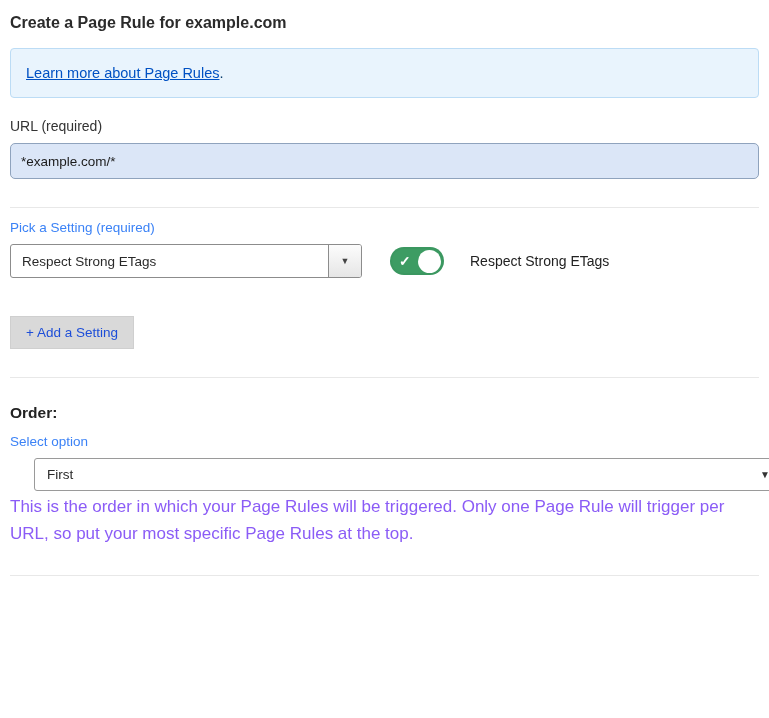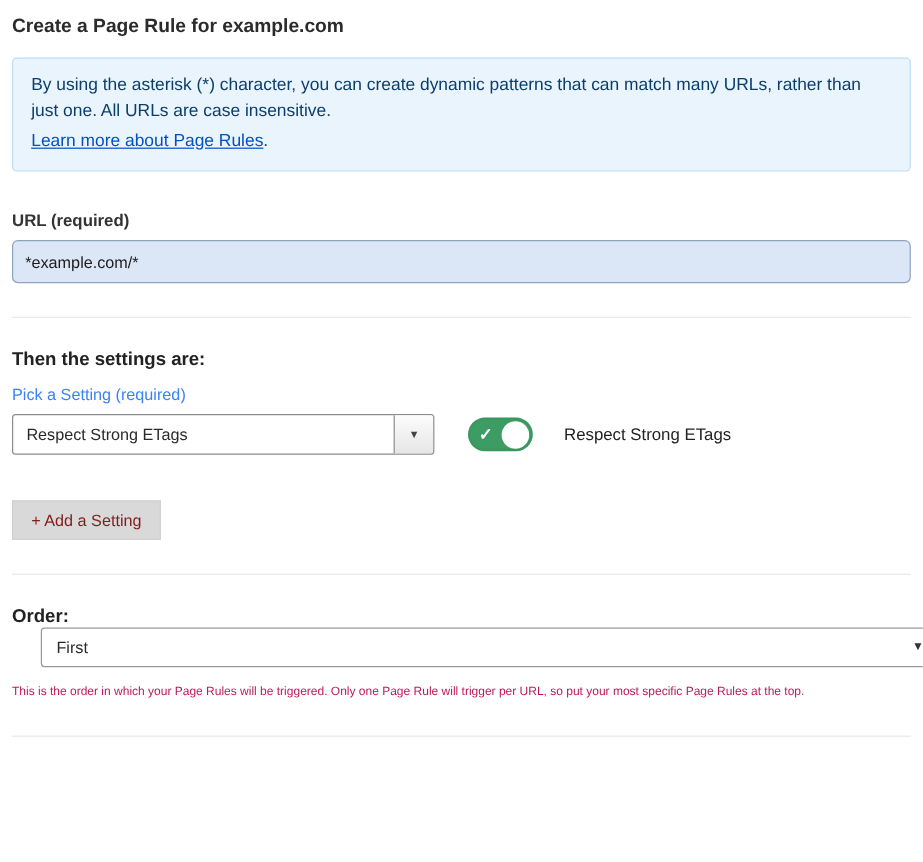--- a/index.html
+++ b/index.html
@@ -42,23 +42,22 @@
   .info-link-line { margin-top: 2px; }
   a.learn-link {
     color: #0051c3;
     text-decoration: underline;
     cursor: pointer;
     text-align: right;
   }
   .field-label {
     font-size: 14px;
     color: #333;
-    margin-top: 32px;
+    margin-top: 20px;
     margin-bottom: 9px;
-    font-weight: bold;
   }
   .url-input {
     display: block;
     width: 100%;
     height: 36px;
     background: #dbe6f7;
     border: 1px solid #8fa3bd;
     border-radius: 5px;
     padding: 0 10px;
     font-size: 13.5px;
@@ -152,21 +151,21 @@
     margin-left: 26px;
   }
   .add-setting-btn {
     margin-top: 38px;
     display: inline-block;
     background: #d9d9d9;
     border: 1px solid #cfcfcf;
     border-radius: 0;
     padding: 8px 15px;
     font-size: 13.5px;
-    color: #7f1d1d;
+    color: #1d4ed8;
     font-family: "Liberation Sans", sans-serif;
     cursor: pointer;
   }
   .order-select {
     display: flex;
     align-items: center;
     justify-content: space-between;
     width: 100%;
     height: 33px;
     border: 1px solid #9a9a9a;
@@ -176,45 +175,43 @@
     font-size: 13.5px;
     color: #2a2a2a;
     cursor: pointer;
     margin-left: 24px;
   }
   .order-select .os-caret {
     font-size: 10px;
     color: #333;
   }
   .help-text {
-    margin-top: 13px;
-    font-size: 10px;
-    color: #be185d;
+    margin-top: 3px;
+    font-size: 17px;
+    color: #8b5cf6;
     line-height: 1.55;
     max-width: 752px;
   }
 </style>
 </head>
 <body>
 
 <div class="page">
 
   <h1 class="page-title">Create a Page Rule for example.com</h1>
 
   <div class="info-box">
-    <div class="info-body">By using the asterisk (*) character, you can create dynamic patterns that can match many URLs, rather than just one. All URLs are case insensitive.</div>
     <div class="info-link-line"><a class="learn-link">Learn more about Page Rules</a><span>.</span></div>
   </div>
 
   <div class="field-label">URL (required)</div>
   <input class="url-input" type="text" value="*example.com/*" style="">
 
   <hr class="divider">
 
-  <div class="section-heading">Then the settings are:</div>
 
   <div class="sub-label">Pick a Setting (required)</div>
 
   <div class="setting-row">
     <div class="setting-dropdown">
       <div class="dd-text">Respect Strong ETags</div>
       <div class="dd-caret">▼</div>
     </div>
     <div class="toggle">
       <span class="check">✓</span>
@@ -222,20 +219,21 @@
     </div>
     <div class="toggle-label">Respect Strong ETags</div>
   </div>
 
   <button class="add-setting-btn">+ Add a Setting</button>
 
   <hr class="divider">
 
   <div class="section-heading">Order:</div>
 
+  <div class="sub-label">Select option</div>
 
   <div class="order-select">
     <span>First</span>
     <span class="os-caret">▼</span>
   </div>
 
   <div class="help-text">This is the order in which your Page Rules will be triggered. Only one Page Rule will trigger per URL, so put your most specific Page Rules at the top.</div>
 
   <hr class="divider">
 

